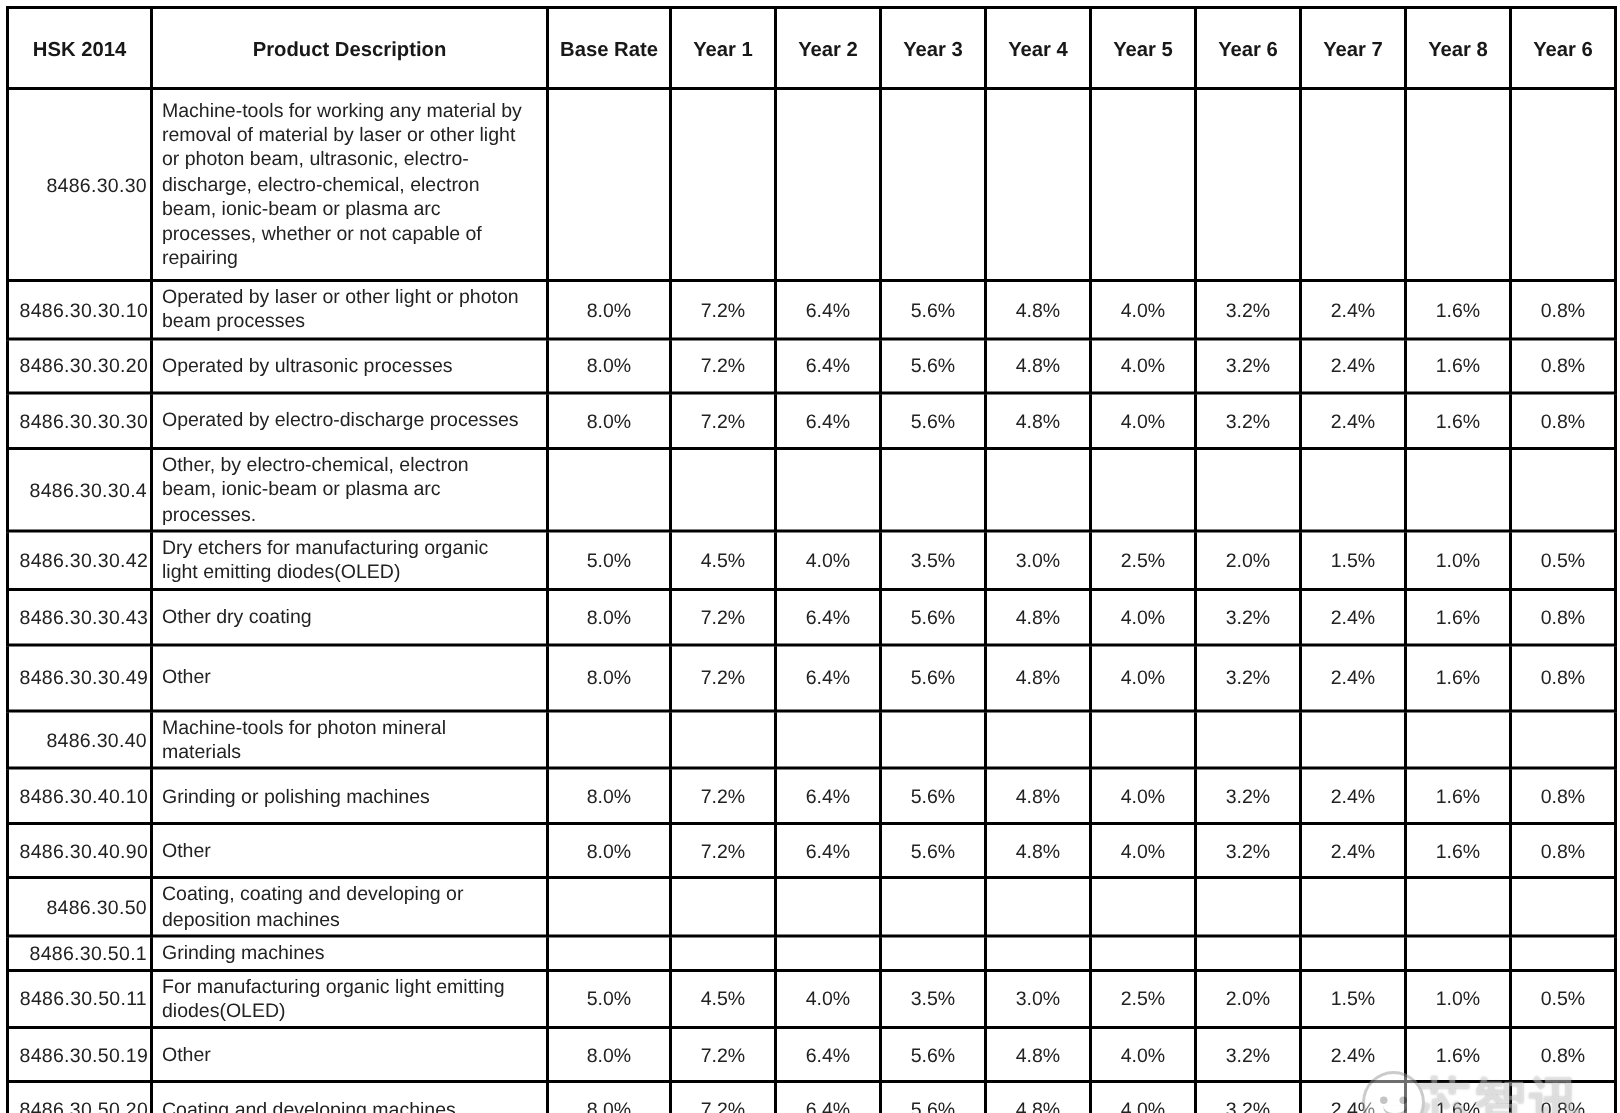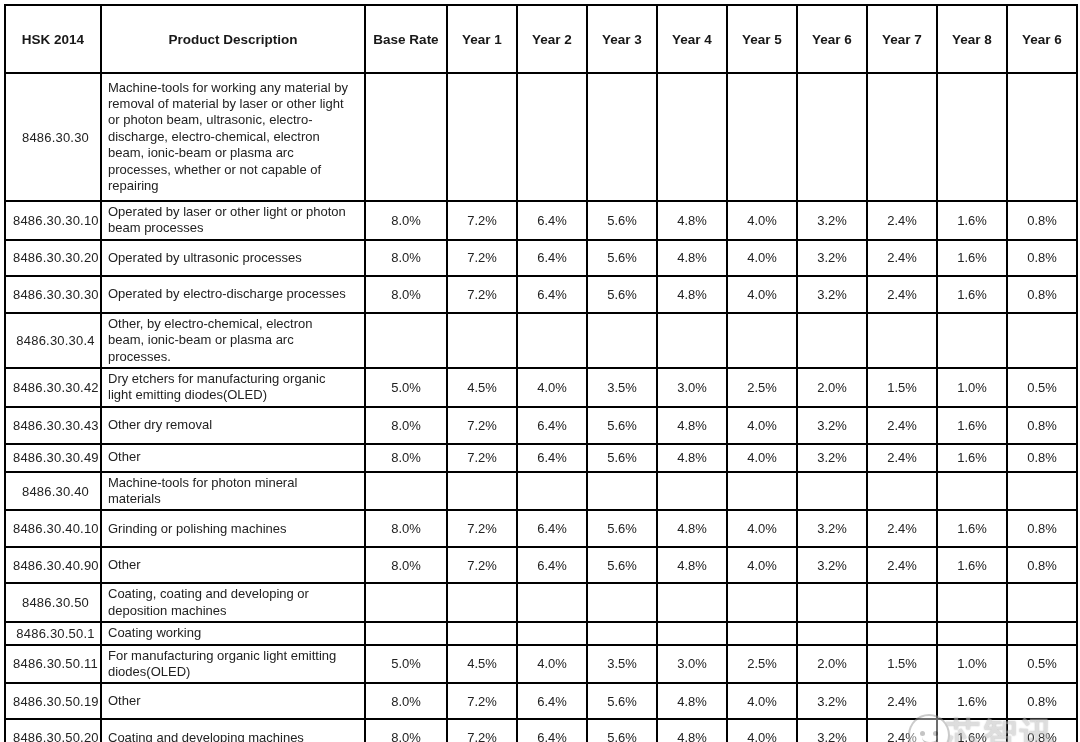--- a/index.html
+++ b/index.html
@@ -29,21 +29,21 @@
     overflow: hidden;
   }
   table.tariff th {
     font-weight: bold;
     font-size: 13.5px;
     text-align: center;
     color: #181818;
     padding: 2px 1px;
   }
   td.c-code {
-    text-align: center;
+    text-align: right;
     padding: 2px 2px 2px 7px;
     letter-spacing: 0.2px;
   }
   td.c-desc {
     text-align: left;
     padding: 2px 16px 2px 6px;
     line-height: 1.26;
   }
   td.c-rate {
     text-align: center;
@@ -123,21 +123,21 @@
         <col style="width:70px">
         <col style="width:70px">
       <col style="width:70px">
         <col style="width:70px">
         <col style="width:70px">
       <col style="width:70px">
         <col style="width:70px">
         <col style="width:70px">
     </colgroup>
     <thead>
-      <tr id="header-row" style="height:68px">
+      <tr id="header-row" style="height:54px">
           <th>HSK 2014</th>
           <th>Product Description</th>
           <th>Base Rate</th>
           <th>Year 1</th>
           <th>Year 2</th>
           <th>Year 3</th>
           <th>Year 4</th>
           <th>Year 5</th>
           <th>Year 6</th>
           <th>Year 7</th>
@@ -225,33 +225,33 @@
           <td class="c-rate">3.5%</td>
           <td class="c-rate">3.0%</td>
           <td class="c-rate">2.5%</td>
           <td class="c-rate">2.0%</td>
           <td class="c-rate">1.5%</td>
           <td class="c-rate">1.0%</td>
           <td class="c-rate">0.5%</td>
         </tr>
         <tr style="height: 37px;">
           <td class="c-code">8486.30.30.43</td>
-          <td class="c-desc">Other dry removal</td>
-          <td class="c-rate">8.0%</td>
-          <td class="c-rate">7.2%</td>
-          <td class="c-rate">6.4%</td>
-          <td class="c-rate">5.6%</td>
-          <td class="c-rate">4.8%</td>
-          <td class="c-rate">4.0%</td>
-          <td class="c-rate">3.2%</td>
-          <td class="c-rate">2.4%</td>
-          <td class="c-rate">1.6%</td>
-          <td class="c-rate">0.8%</td>
-        </tr>
-        <tr style="height: 28px; margin-top: 36px;">
+          <td class="c-desc">Other dry coating</td>
+          <td class="c-rate">8.0%</td>
+          <td class="c-rate">7.2%</td>
+          <td class="c-rate">6.4%</td>
+          <td class="c-rate">5.6%</td>
+          <td class="c-rate">4.8%</td>
+          <td class="c-rate">4.0%</td>
+          <td class="c-rate">3.2%</td>
+          <td class="c-rate">2.4%</td>
+          <td class="c-rate">1.6%</td>
+          <td class="c-rate">0.8%</td>
+        </tr>
+        <tr style="height: 44px; margin-top: 36px;">
           <td class="c-code">8486.30.30.49</td>
           <td class="c-desc">Other</td>
           <td class="c-rate">8.0%</td>
           <td class="c-rate">7.2%</td>
           <td class="c-rate">6.4%</td>
           <td class="c-rate">5.6%</td>
           <td class="c-rate">4.8%</td>
           <td class="c-rate">4.0%</td>
           <td class="c-rate">3.2%</td>
           <td class="c-rate">2.4%</td>
@@ -309,21 +309,21 @@
           <td class="c-rate"></td>
           <td class="c-rate"></td>
           <td class="c-rate"></td>
           <td class="c-rate"></td>
           <td class="c-rate"></td>
           <td class="c-rate"></td>
           <td class="c-rate"></td>
         </tr>
         <tr style="height: 21px;">
           <td class="c-code">8486.30.50.1</td>
-          <td class="c-desc">Coating working</td>
+          <td class="c-desc">Grinding machines</td>
           <td class="c-rate"></td>
           <td class="c-rate"></td>
           <td class="c-rate"></td>
           <td class="c-rate"></td>
           <td class="c-rate"></td>
           <td class="c-rate"></td>
           <td class="c-rate"></td>
           <td class="c-rate"></td>
           <td class="c-rate"></td>
           <td class="c-rate"></td>

